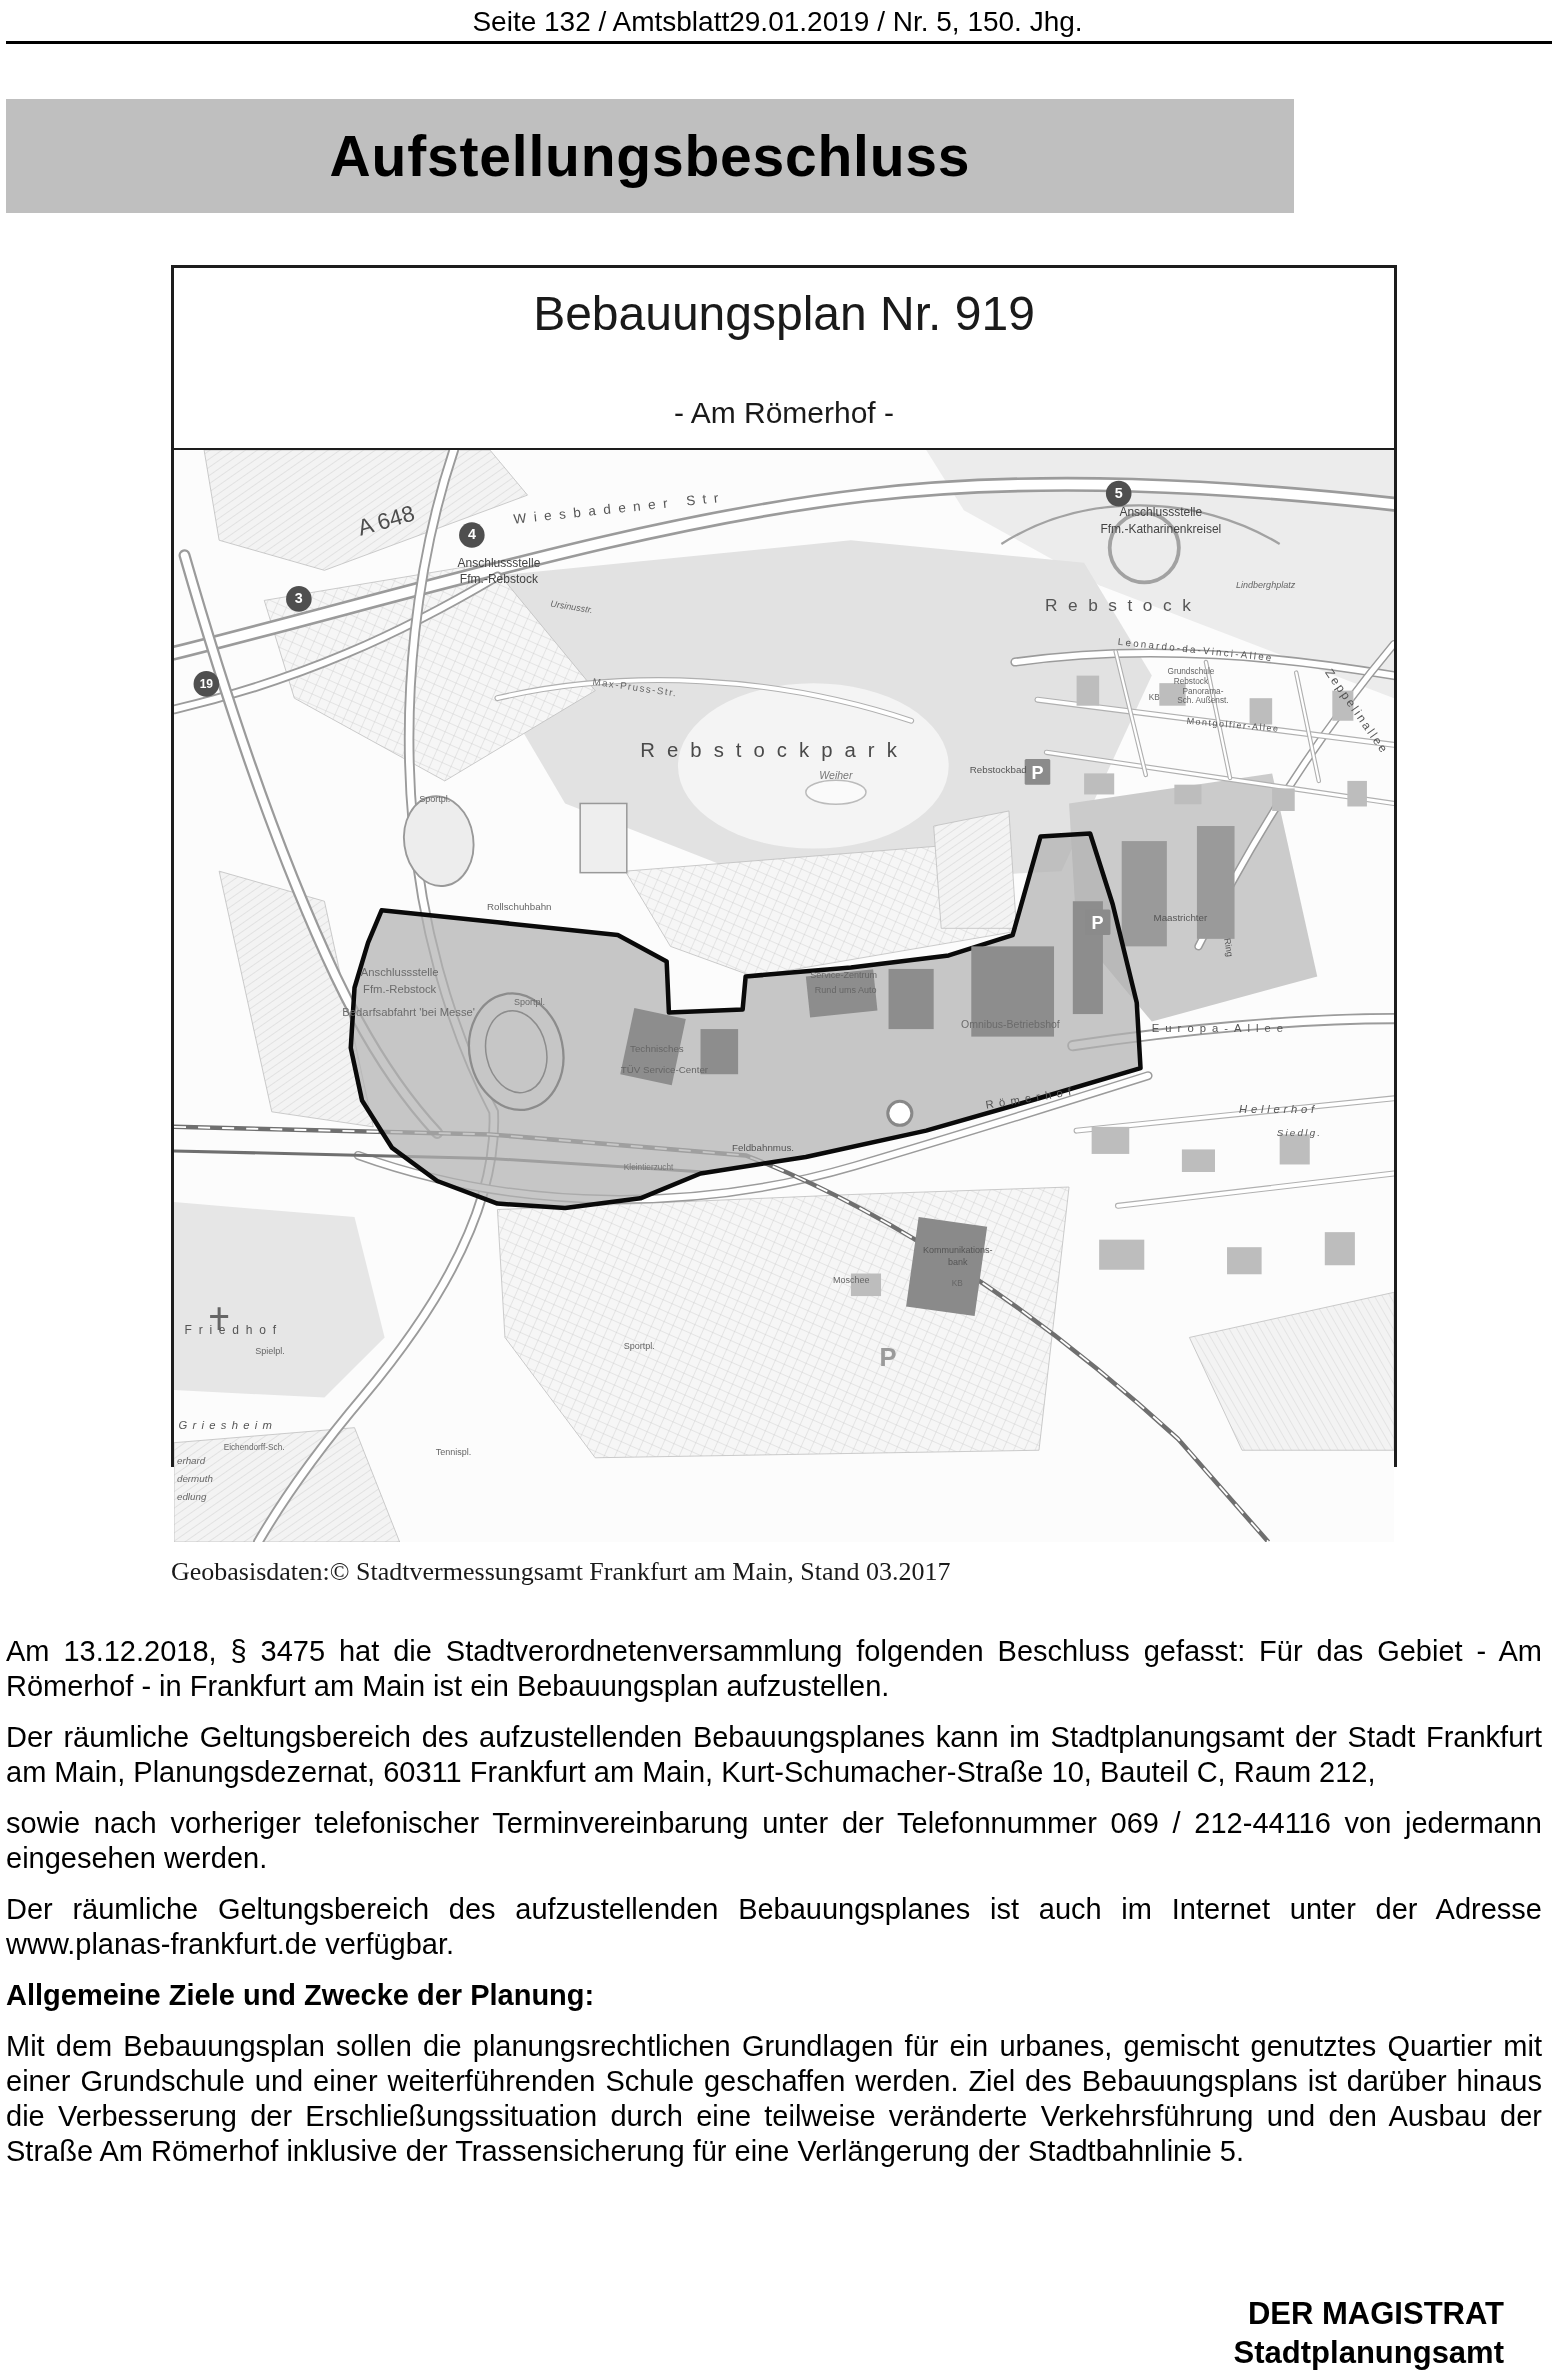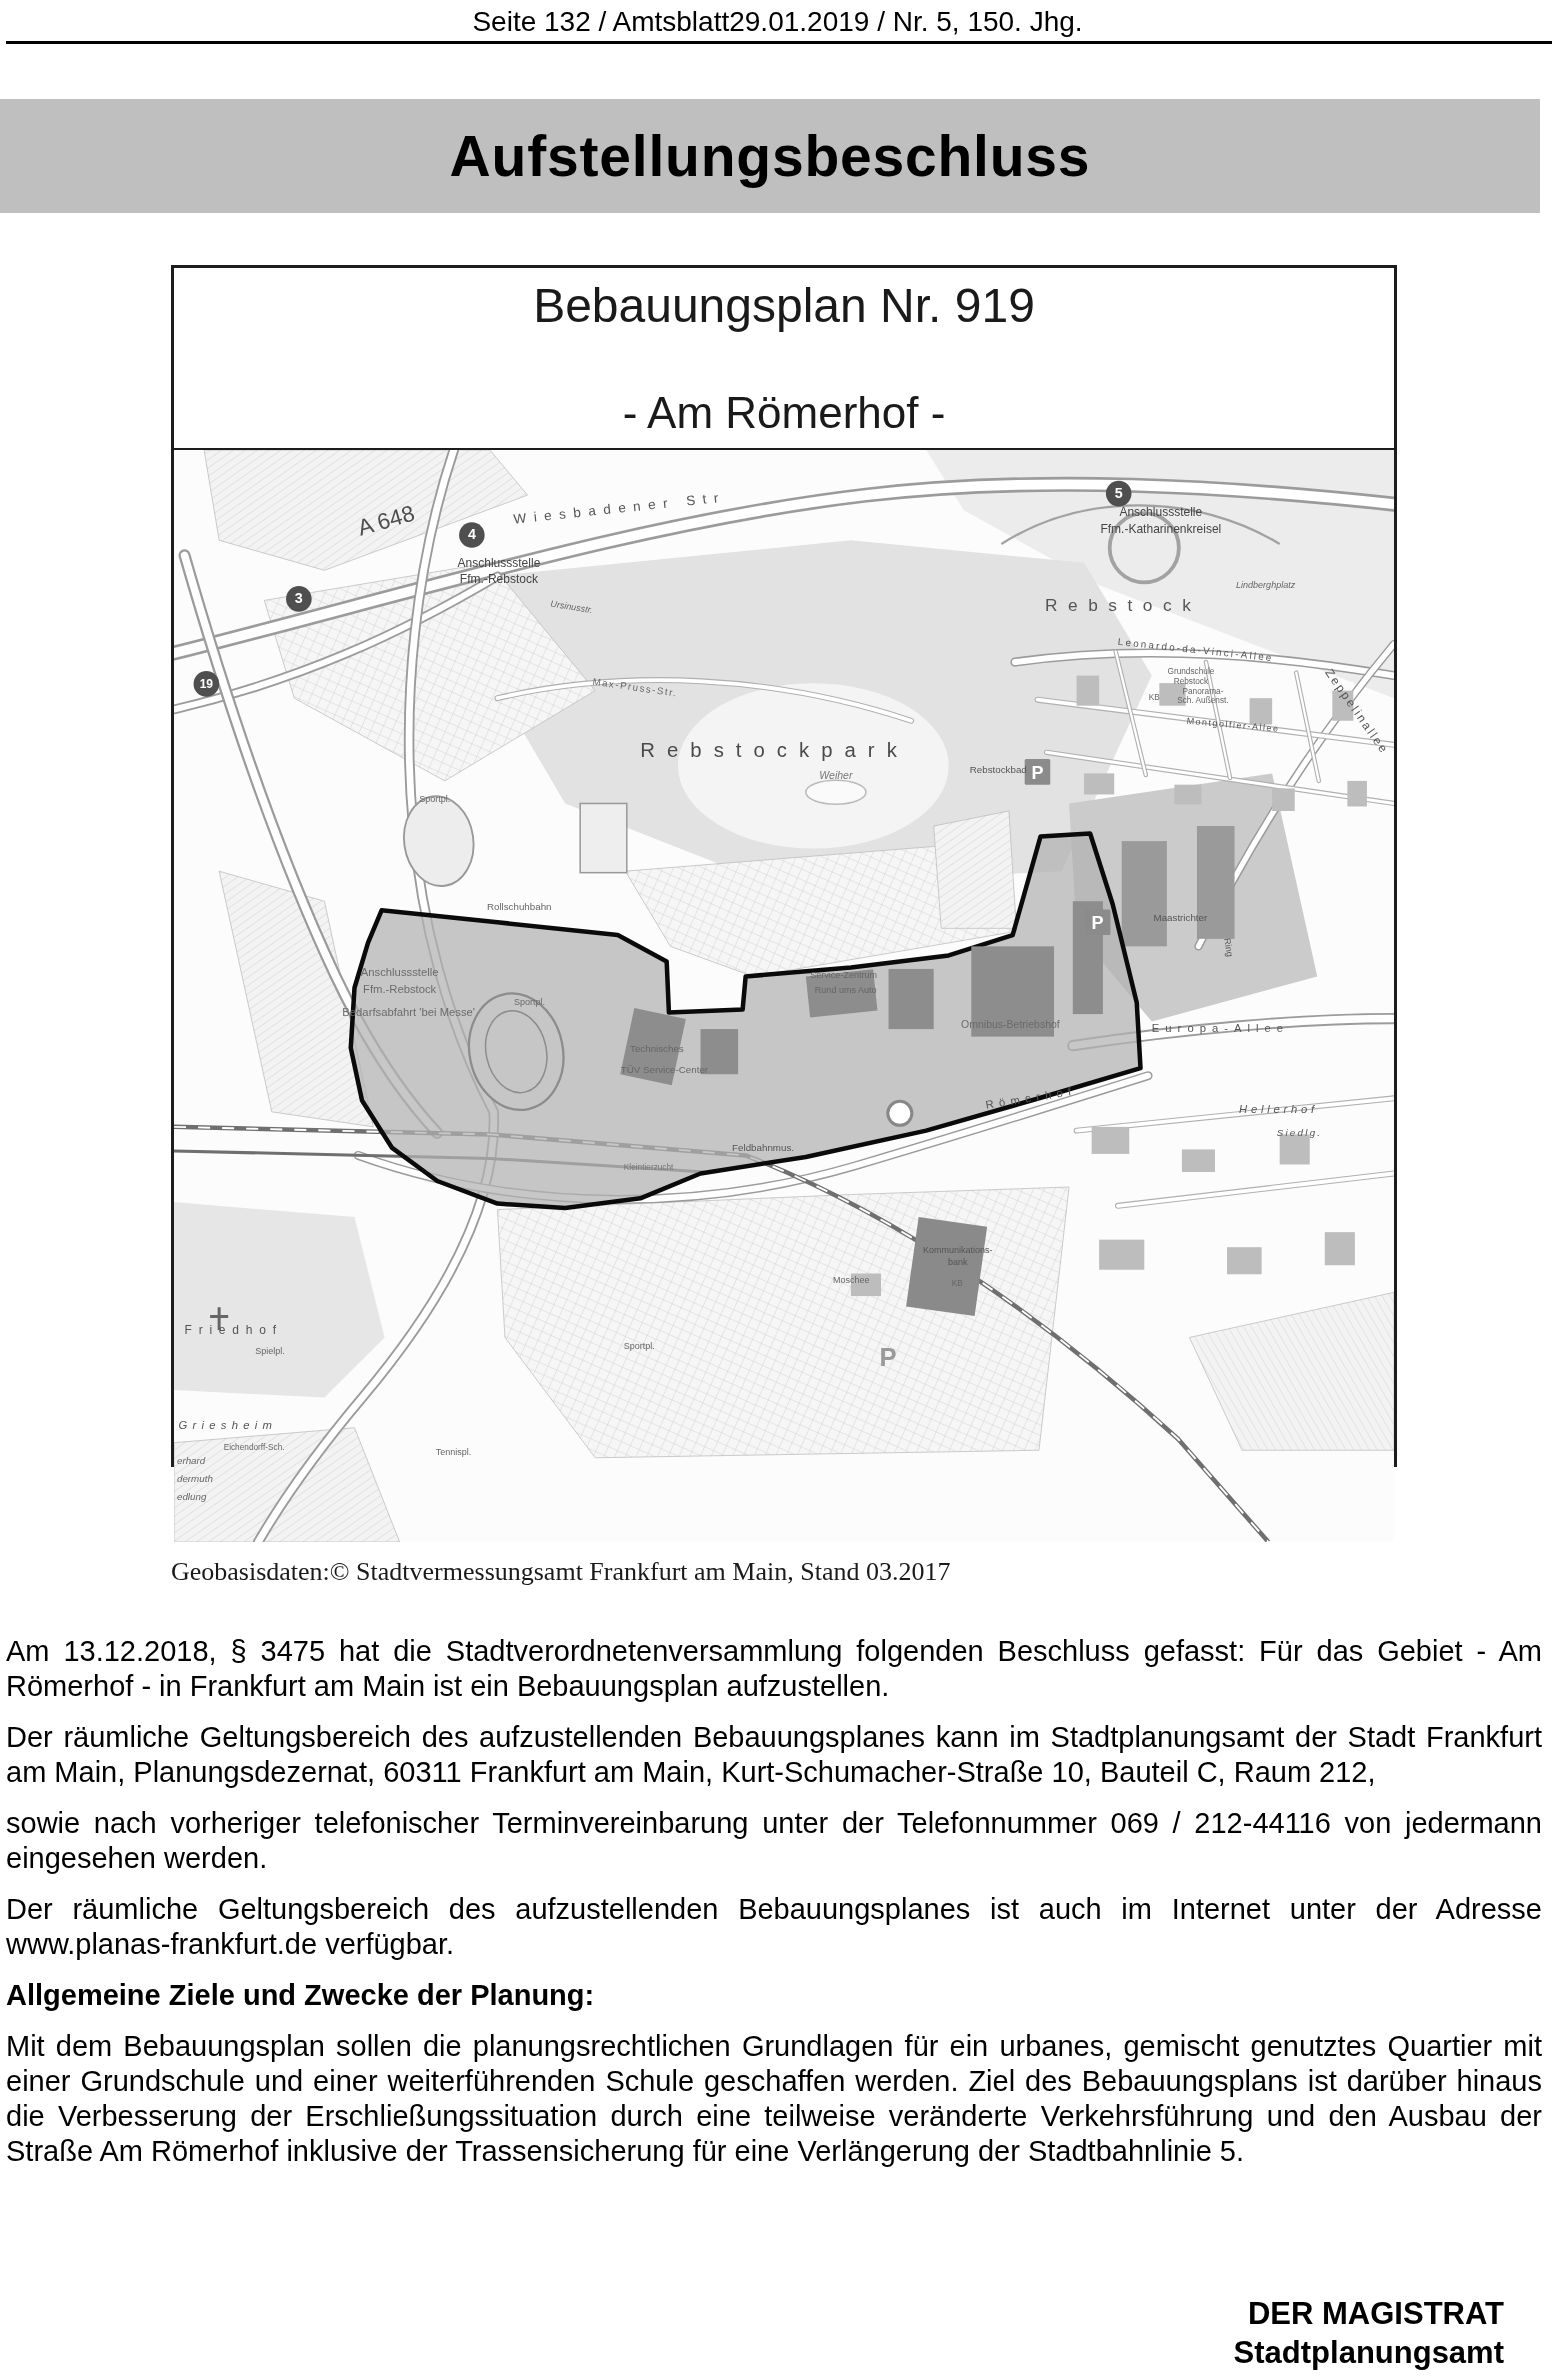--- a/index.html
+++ b/index.html
@@ -1,29 +1,29 @@
 <!DOCTYPE html>
 <html style="font-size:12px"><head>
 <meta charset="utf-8">
 <style>
   html,body{margin:0;padding:0;background:#888;}
   .page{position:relative;width:1558px;height:2377px;background:#fff;
         font-family:"Liberation Sans",sans-serif;color:#000;overflow:hidden;margin:0 auto;}
   .hdr{position:absolute;top:4.5px;left:7.5px;right:10.5px;display:flex;
        justify-content:center;font-size:28px;line-height:33px;}
   .rule{position:absolute;top:41px;left:6px;width:1546px;height:3px;background:#000;}
-  .banner{position:absolute;top:99px;left:0;width:1540px;height:114px;
+  .banner{position:absolute;top:99px;left:6px;width:1288px;height:114px;
           display:flex;align-items:center;justify-content:center;}
   .banner span{font-size:57px;font-weight:bold;letter-spacing:0.8px;}
   .mapbox{position:absolute;top:265px;left:171px;width:1226px;height:1202px;
           border:3px solid #1d1d1d;box-sizing:border-box;background:#86efac;}
   .maptitle{height:180px;border-bottom:2.3px solid #1d1d1d;text-align:center;
             display:flex;flex-direction:column;justify-content:center;gap:10.5px;background:#fff;}
   .maptitle .t1{font-size:48px;color:#1a1a1a;}
-  .maptitle .t2{font-size:44px;color:#1a1a1a;margin-top:45px;}
+  .maptitle .t2{font-size:30px;color:#1a1a1a;margin-top:45px;}
   .mapsvg{display:block;width:1220px;height:1092px;}
   .caption{position:absolute;top:1557px;left:171px;font-size:26px;color:#1a1a1a;font-family:Liberation Serif, serif;}
   .bodytext{position:absolute;top:1634px;left:6px;width:1536px;
             font-size:29px;line-height:35px;text-align:justify;}
   .bodytext p{margin:0 0 16px 0;}
   .bodytext p.bold{font-weight:bold;text-align:left;}
   .footer{position:absolute;top:2294px;right:54px;text-align:right;
           font-size:31px;font-weight:bold;line-height:39px;}
   svg text{font-family:"Liberation Sans",sans-serif;}
 </style>

